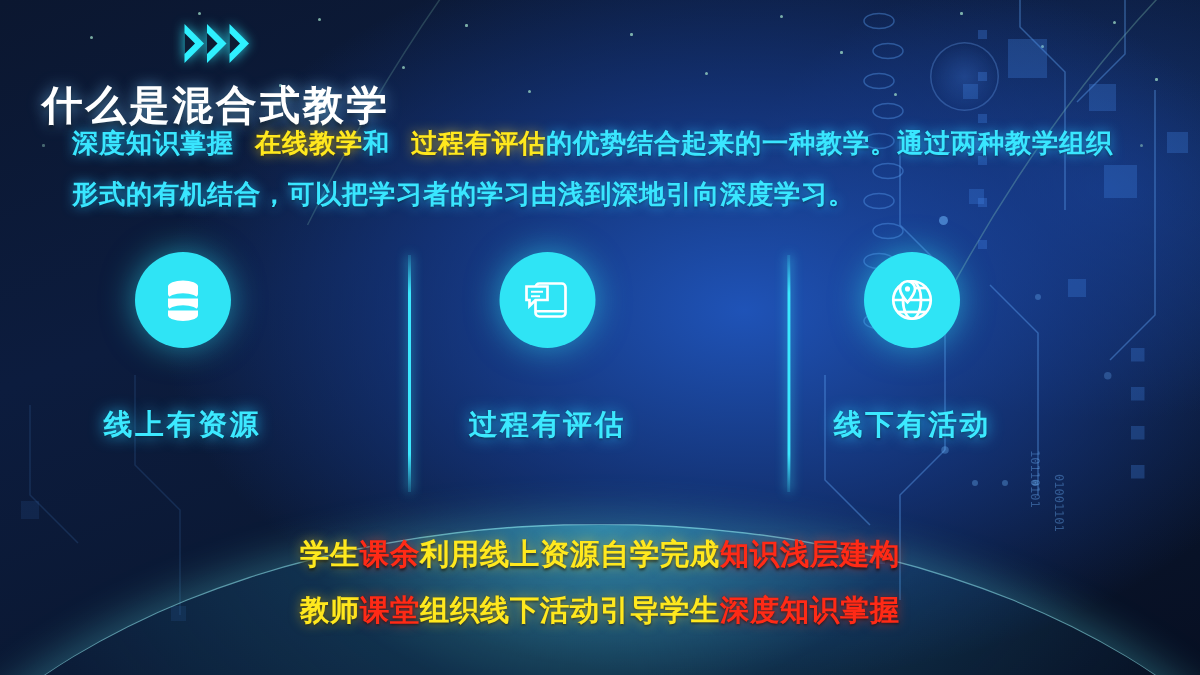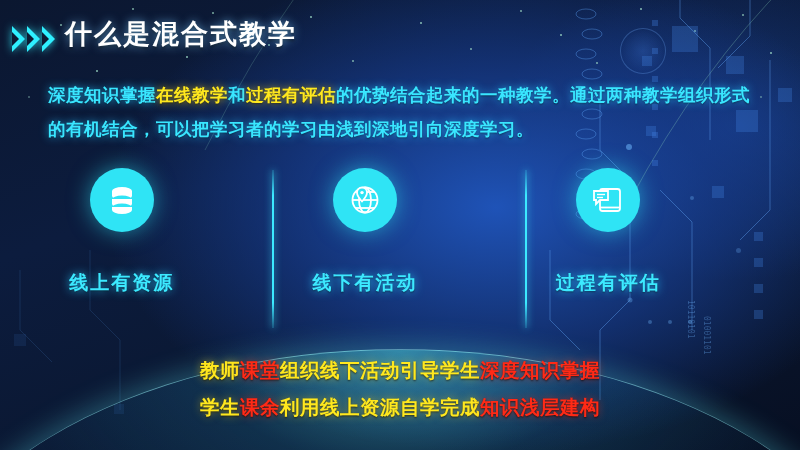--- a/index.html
+++ b/index.html
@@ -49,25 +49,26 @@
     height: 300px;
     border-radius: 50% 50% 0 0 / 100% 100% 0 0;
     background: radial-gradient(ellipse at 50% 0%, rgba(80,215,225,0.55) 0%, rgba(40,140,180,0.22) 28%, rgba(10,40,80,0.0) 62%);
     box-shadow: 0 -2px 26px 4px rgba(90,220,230,0.30);
     border-top: 1px solid rgba(150,240,245,0.55);
   }
 
   
   .title-row {
     position: absolute;
-    left: 12px;
+    left: 28px;
     top: 16px;
     display: flex;
-    align-items: flex-end;
+    align-items: center;
     gap: 10px;
+    flex-direction: column;
   }
   .chevrons { display: flex; gap: 2px; }
   .chev {
     width: 0; height: 0;
     border-top: 13px solid transparent;
     border-bottom: 13px solid transparent;
     border-left: 13px solid #2ff0ff;
     filter: drop-shadow(0 0 4px rgba(47,240,255,0.8));
     position: relative;
   }
@@ -97,20 +98,21 @@
     font-size: 17.5px;
     font-weight: bold;
     line-height: 34px;
     color: #39e6ff;
     letter-spacing: .5px;
     text-shadow: 0 0 8px rgba(40,190,255,0.85), 0 1px 2px rgba(0,0,0,0.6);
   }
   .body-para .hl {
     color: #ffe81e;
     text-shadow: 0 0 8px rgba(255,220,40,0.7), 0 1px 2px rgba(0,0,0,0.6);
+    margin-left: 14px;
   }
 
   
   .features {
     position: absolute;
     left: 0;
     top: 168px;
     width: 730px;
     height: 160px;
     display: flex;
@@ -310,49 +312,49 @@
           <path d="M7 16 v5 a10 4 0 0 0 20 0 v-5" fill="#ffffff"></path>
           <ellipse cx="17" cy="24.5" rx="10" ry="4" fill="#2fe4f5"></ellipse>
           <path d="M7 24 v3 a10 4 0 0 0 20 0 v-3" fill="#ffffff"></path>
         </svg>
       </div>
       <div class="feature-label">线上有资源</div>
     </div>
 
     <div class="feature">
       <div class="icon-circle">
+        <svg width="36" height="34" viewBox="0 0 36 34" fill="none" stroke="#ffffff" stroke-width="1.8">
+          <rect x="10" y="6" width="20" height="22" rx="2.5"></rect>
+          <line x1="10" y1="24.5" x2="30" y2="24.5"></line>
+          <path d="M4 8 h14 v9 h-8 l-4 4 v-4 h-2 z" fill="#2fe4f5" stroke="#ffffff" stroke-width="1.8"></path>
+          <line x1="7" y1="11.5" x2="15" y2="11.5" stroke-width="1.4"></line>
+          <line x1="7" y1="14.5" x2="13" y2="14.5" stroke-width="1.4"></line>
+        </svg>
+      </div>
+      <div class="feature-label">过程有评估</div>
+    </div>
+
+    <div class="feature">
+      <div class="icon-circle">
         <svg width="36" height="36" viewBox="0 0 36 36" fill="none" stroke="#ffffff" stroke-width="1.8">
           <circle cx="18" cy="18" r="12.5"></circle>
           <ellipse cx="18" cy="18" rx="6" ry="12.5"></ellipse>
           <line x1="5.5" y1="18" x2="30.5" y2="18"></line>
           <line x1="8" y1="10" x2="28" y2="10"></line>
           <line x1="8" y1="26" x2="28" y2="26"></line>
           <path d="M15 5.5 a5 5 0 0 1 5 5 c0 3.4 -5 9 -5 9 s-5 -5.6 -5 -9 a5 5 0 0 1 5 -5 z" fill="#2fe4f5" stroke="#ffffff" stroke-width="1.8"></path>
           <circle cx="15" cy="10.6" r="1.7" fill="#ffffff" stroke="none"></circle>
         </svg>
       </div>
       <div class="feature-label">线下有活动</div>
     </div>
-
-    <div class="feature">
-      <div class="icon-circle">
-        <svg width="36" height="34" viewBox="0 0 36 34" fill="none" stroke="#ffffff" stroke-width="1.8">
-          <rect x="10" y="6" width="20" height="22" rx="2.5"></rect>
-          <line x1="10" y1="24.5" x2="30" y2="24.5"></line>
-          <path d="M4 8 h14 v9 h-8 l-4 4 v-4 h-2 z" fill="#2fe4f5" stroke="#ffffff" stroke-width="1.8"></path>
-          <line x1="7" y1="11.5" x2="15" y2="11.5" stroke-width="1.4"></line>
-          <line x1="7" y1="14.5" x2="13" y2="14.5" stroke-width="1.4"></line>
-        </svg>
-      </div>
-      <div class="feature-label">过程有评估</div>
-    </div>
   </div>
 
   <div class="statements">
     <div class="statement">
+      <span class="st-y">学生</span><span class="st-r">课余</span><span class="st-y">利用线上资源自学完成</span><span class="st-r">知识浅层建构</span>
+    </div>
+    <div class="statement">
       <span class="st-y">教师</span><span class="st-r">课堂</span><span class="st-y">组织线下活动引导学生</span><span class="st-r">深度知识掌握</span>
     </div>
-    <div class="statement">
-      <span class="st-y">学生</span><span class="st-r">课余</span><span class="st-y">利用线上资源自学完成</span><span class="st-r">知识浅层建构</span>
-    </div>
   </div>
 
 </div>
 
 </body></html>

